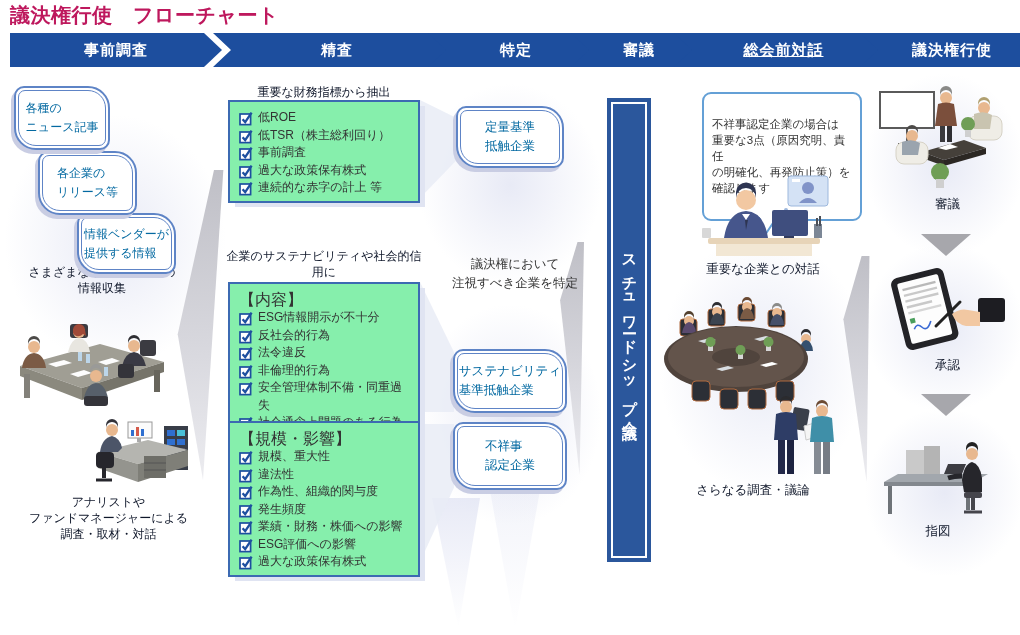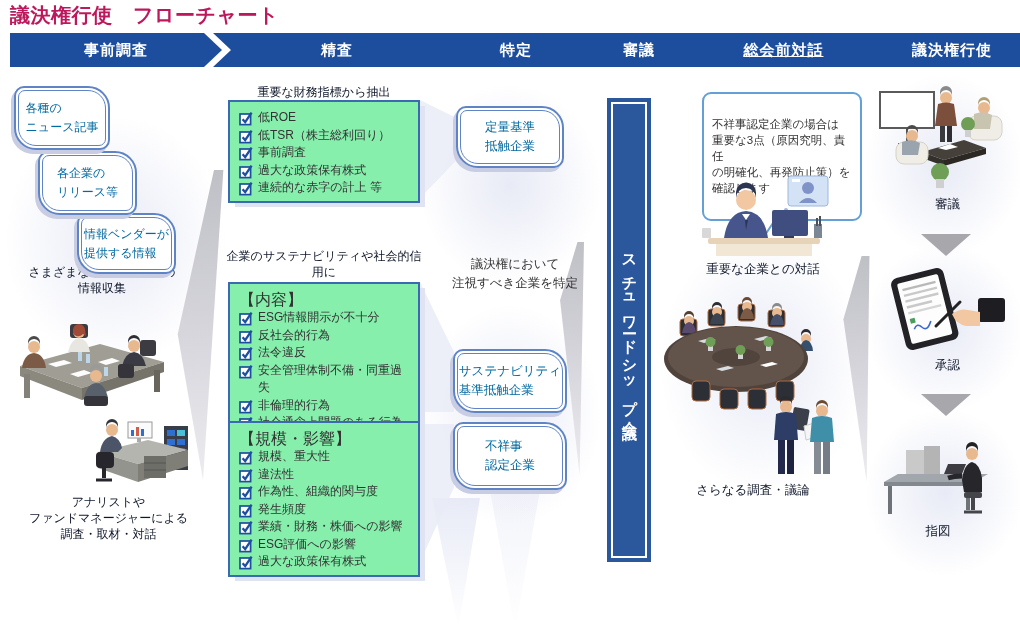--- a/index.html
+++ b/index.html
@@ -247,28 +247,28 @@
             <rect x="1" y="3" width="10.6" height="10.6" fill="#fff" stroke="#1d4f9f" stroke-width="1.7"></rect>
             <path d="M3.6 8.2 L6.2 11.2 L12.6 1.6" fill="none" stroke="#1d4f9f" stroke-width="2.3"></path>
           </svg>
         <span>法令違反</span>
       </div>
         <div class="row">
         <svg width="14" height="15" viewBox="0 0 14 15">
             <rect x="1" y="3" width="10.6" height="10.6" fill="#fff" stroke="#1d4f9f" stroke-width="1.7"></rect>
             <path d="M3.6 8.2 L6.2 11.2 L12.6 1.6" fill="none" stroke="#1d4f9f" stroke-width="2.3"></path>
           </svg>
+        <span>非倫理的行為</span>
+      </div>
+        <div class="row">
+        <svg width="14" height="15" viewBox="0 0 14 15">
+            <rect x="1" y="3" width="10.6" height="10.6" fill="#fff" stroke="#1d4f9f" stroke-width="1.7"></rect>
+            <path d="M3.6 8.2 L6.2 11.2 L12.6 1.6" fill="none" stroke="#1d4f9f" stroke-width="2.3"></path>
+          </svg>
         <span>安全管理体制不備・同重過失</span>
-      </div>
-        <div class="row">
-        <svg width="14" height="15" viewBox="0 0 14 15">
-            <rect x="1" y="3" width="10.6" height="10.6" fill="#fff" stroke="#1d4f9f" stroke-width="1.7"></rect>
-            <path d="M3.6 8.2 L6.2 11.2 L12.6 1.6" fill="none" stroke="#1d4f9f" stroke-width="2.3"></path>
-          </svg>
-        <span>非倫理的行為</span>
       </div>
         <div class="row">
         <svg width="14" height="15" viewBox="0 0 14 15">
             <rect x="1" y="3" width="10.6" height="10.6" fill="#fff" stroke="#1d4f9f" stroke-width="1.7"></rect>
             <path d="M3.6 8.2 L6.2 11.2 L12.6 1.6" fill="none" stroke="#1d4f9f" stroke-width="2.3"></path>
           </svg>
         <span>社会通念上問題のある行為</span>
       </div>
       </div>
   </div>

